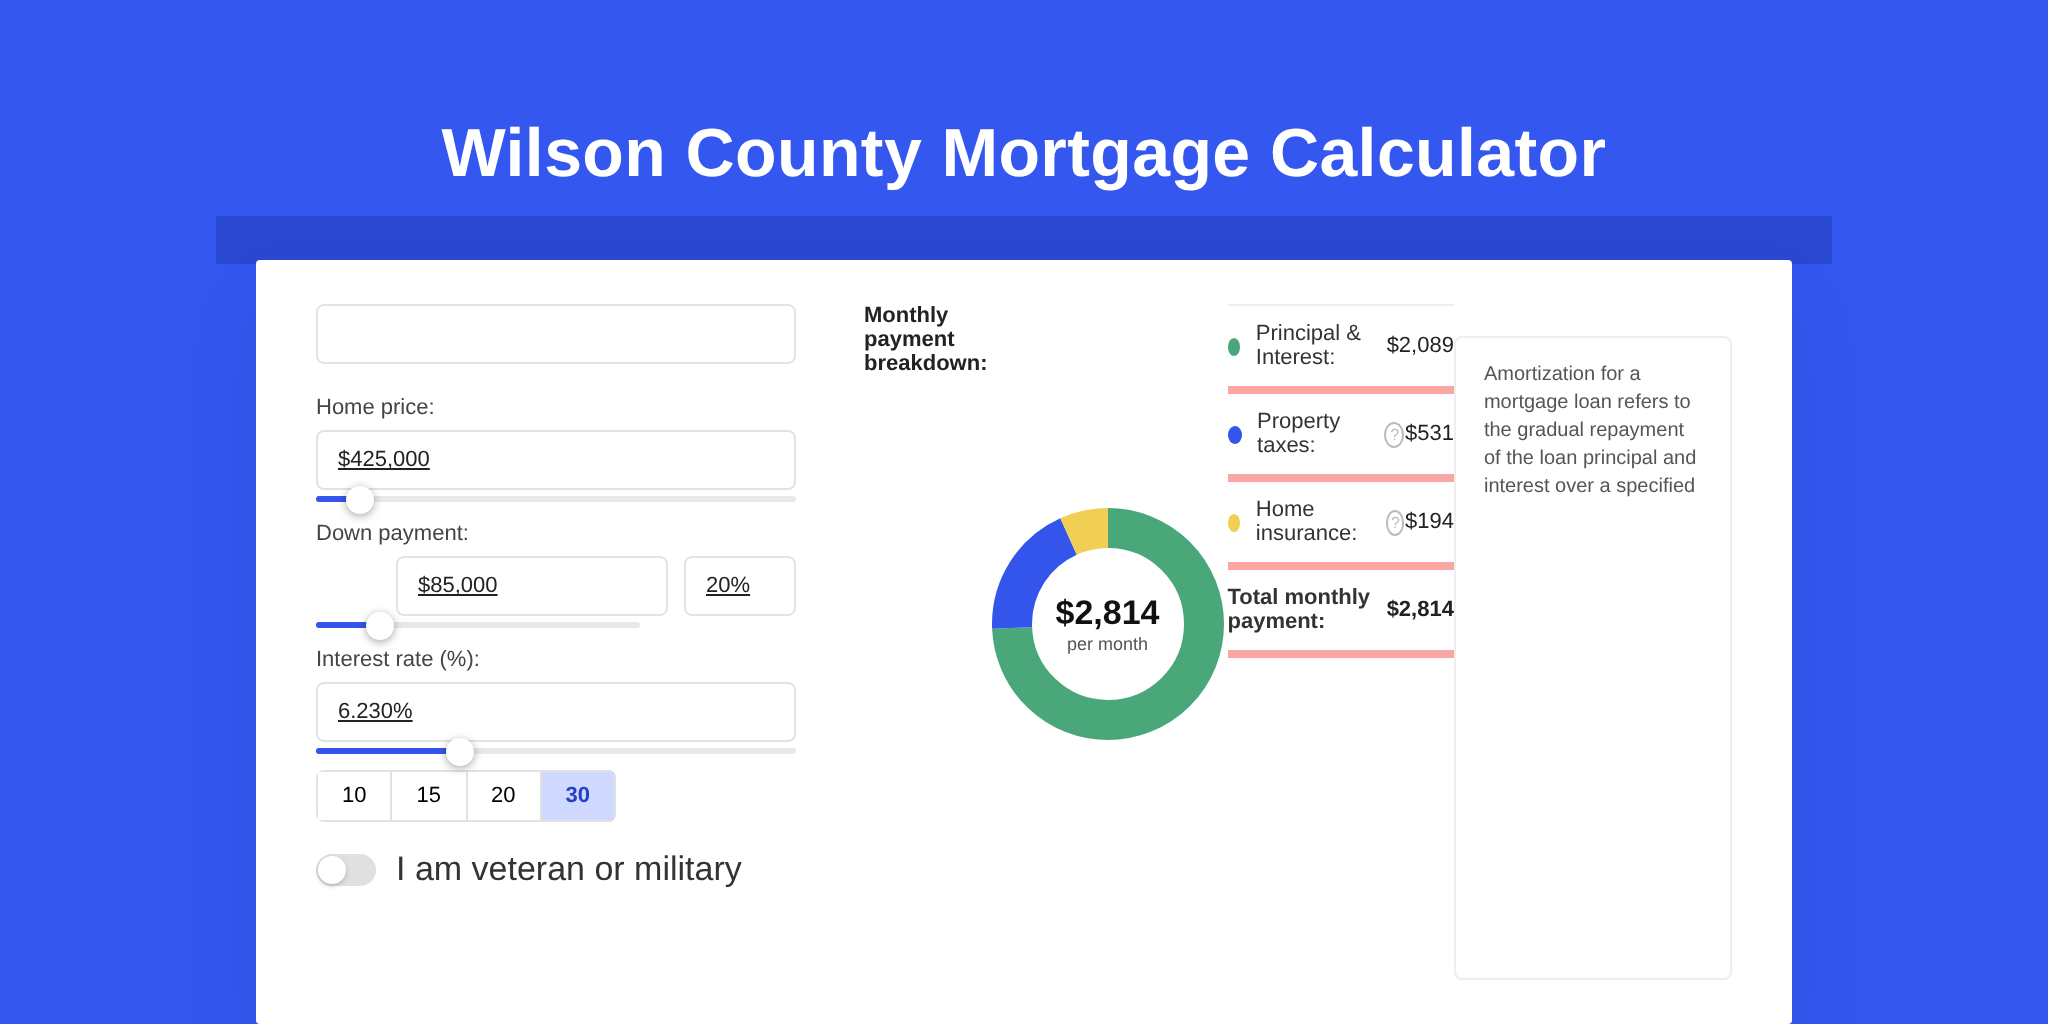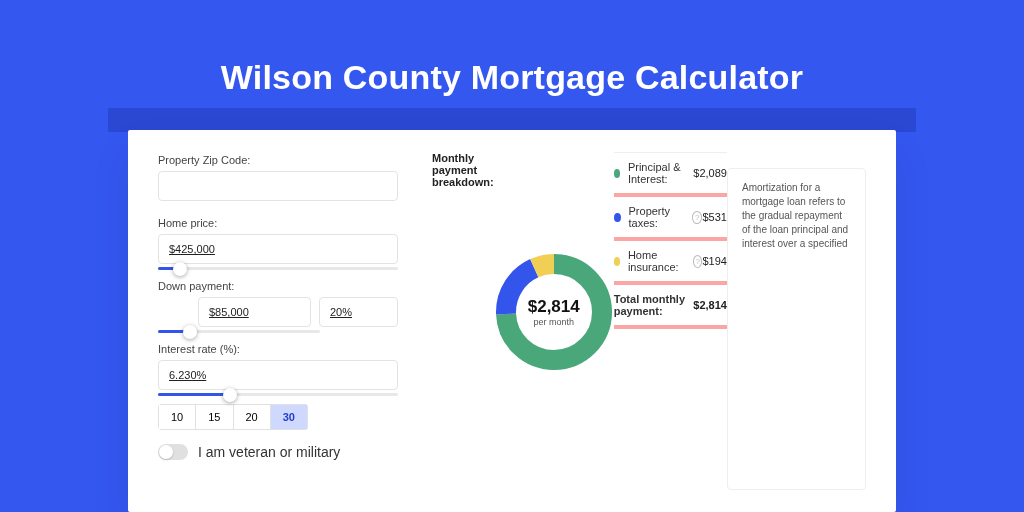--- a/index.html
+++ b/index.html
@@ -54,38 +54,37 @@
 <div class="stage">
 
   <div class="hdr">Wilson County Mortgage Calculator</div>
   <div class="subband"></div>
 
   <div class="card">
     <div class="cols">
 
       <div class="left">
 
-        <div class="lbl">Property Zip Code:</div>
         <div class="row">
           <input class="field" value="" style="">
         </div>
 
         <div class="lbl">Home price:</div>
         <div class="row">
           <input class="field" value="$425,000" style="">
           <div class="track"></div>
           <div class="fill" id="price-fill" style="width: 21.6px;"></div>
           <div class="thumb" id="price-thumb" style="left: 14.6px;"></div>
         </div>
 
         <div class="lbl">Down payment:</div>
         <div class="row">
           <div class="dprow">
             <input class="field" style="flex: 1 1 0%;" value="$85,000">
-            <input class="field" style="width: 79px;" value="20%">
+            <input class="field" style="width: 56px;" value="20%">
           </div>
           <div class="track" style="right:78px"></div>
           <div class="fill" id="down-fill" style="width: 32.4px;"></div>
           <div class="thumb" id="down-thumb" style="left: 25.4px;"></div>
         </div>
 
         <div class="lbl">Interest rate (%):</div>
         <div class="row">
           <input class="field" value="6.230%" style="">
           <div class="track"></div>
@@ -97,21 +96,21 @@
             <div class="p">10</div>
             <div class="p">15</div>
             <div class="p">20</div>
             <div class="p active">30</div>
           </div>
 
         <div class="toggle-row">
           <div class="toggle">
               <div class="knob"></div>
             </div>
-          <div style="font-size:14px;color:#333">I am veteran or military</div>
+          <div style="font-size:17px;color:#333">I am veteran or military</div>
         </div>
       </div>
 
       <div class="right">
         <div class="section-title">Monthly payment breakdown:</div>
 
         <div class="donut-wrap">
           <div class="donut">
             <svg width="120" height="120" viewBox="0 0 120 120" id="donut-svg">
                 <circle cx="60" cy="60" r="48" fill="none" stroke="#4aa77a" stroke-width="20" stroke-dasharray="223.78192790050815 301.59289474462014" stroke-dashoffset="0"></circle>

